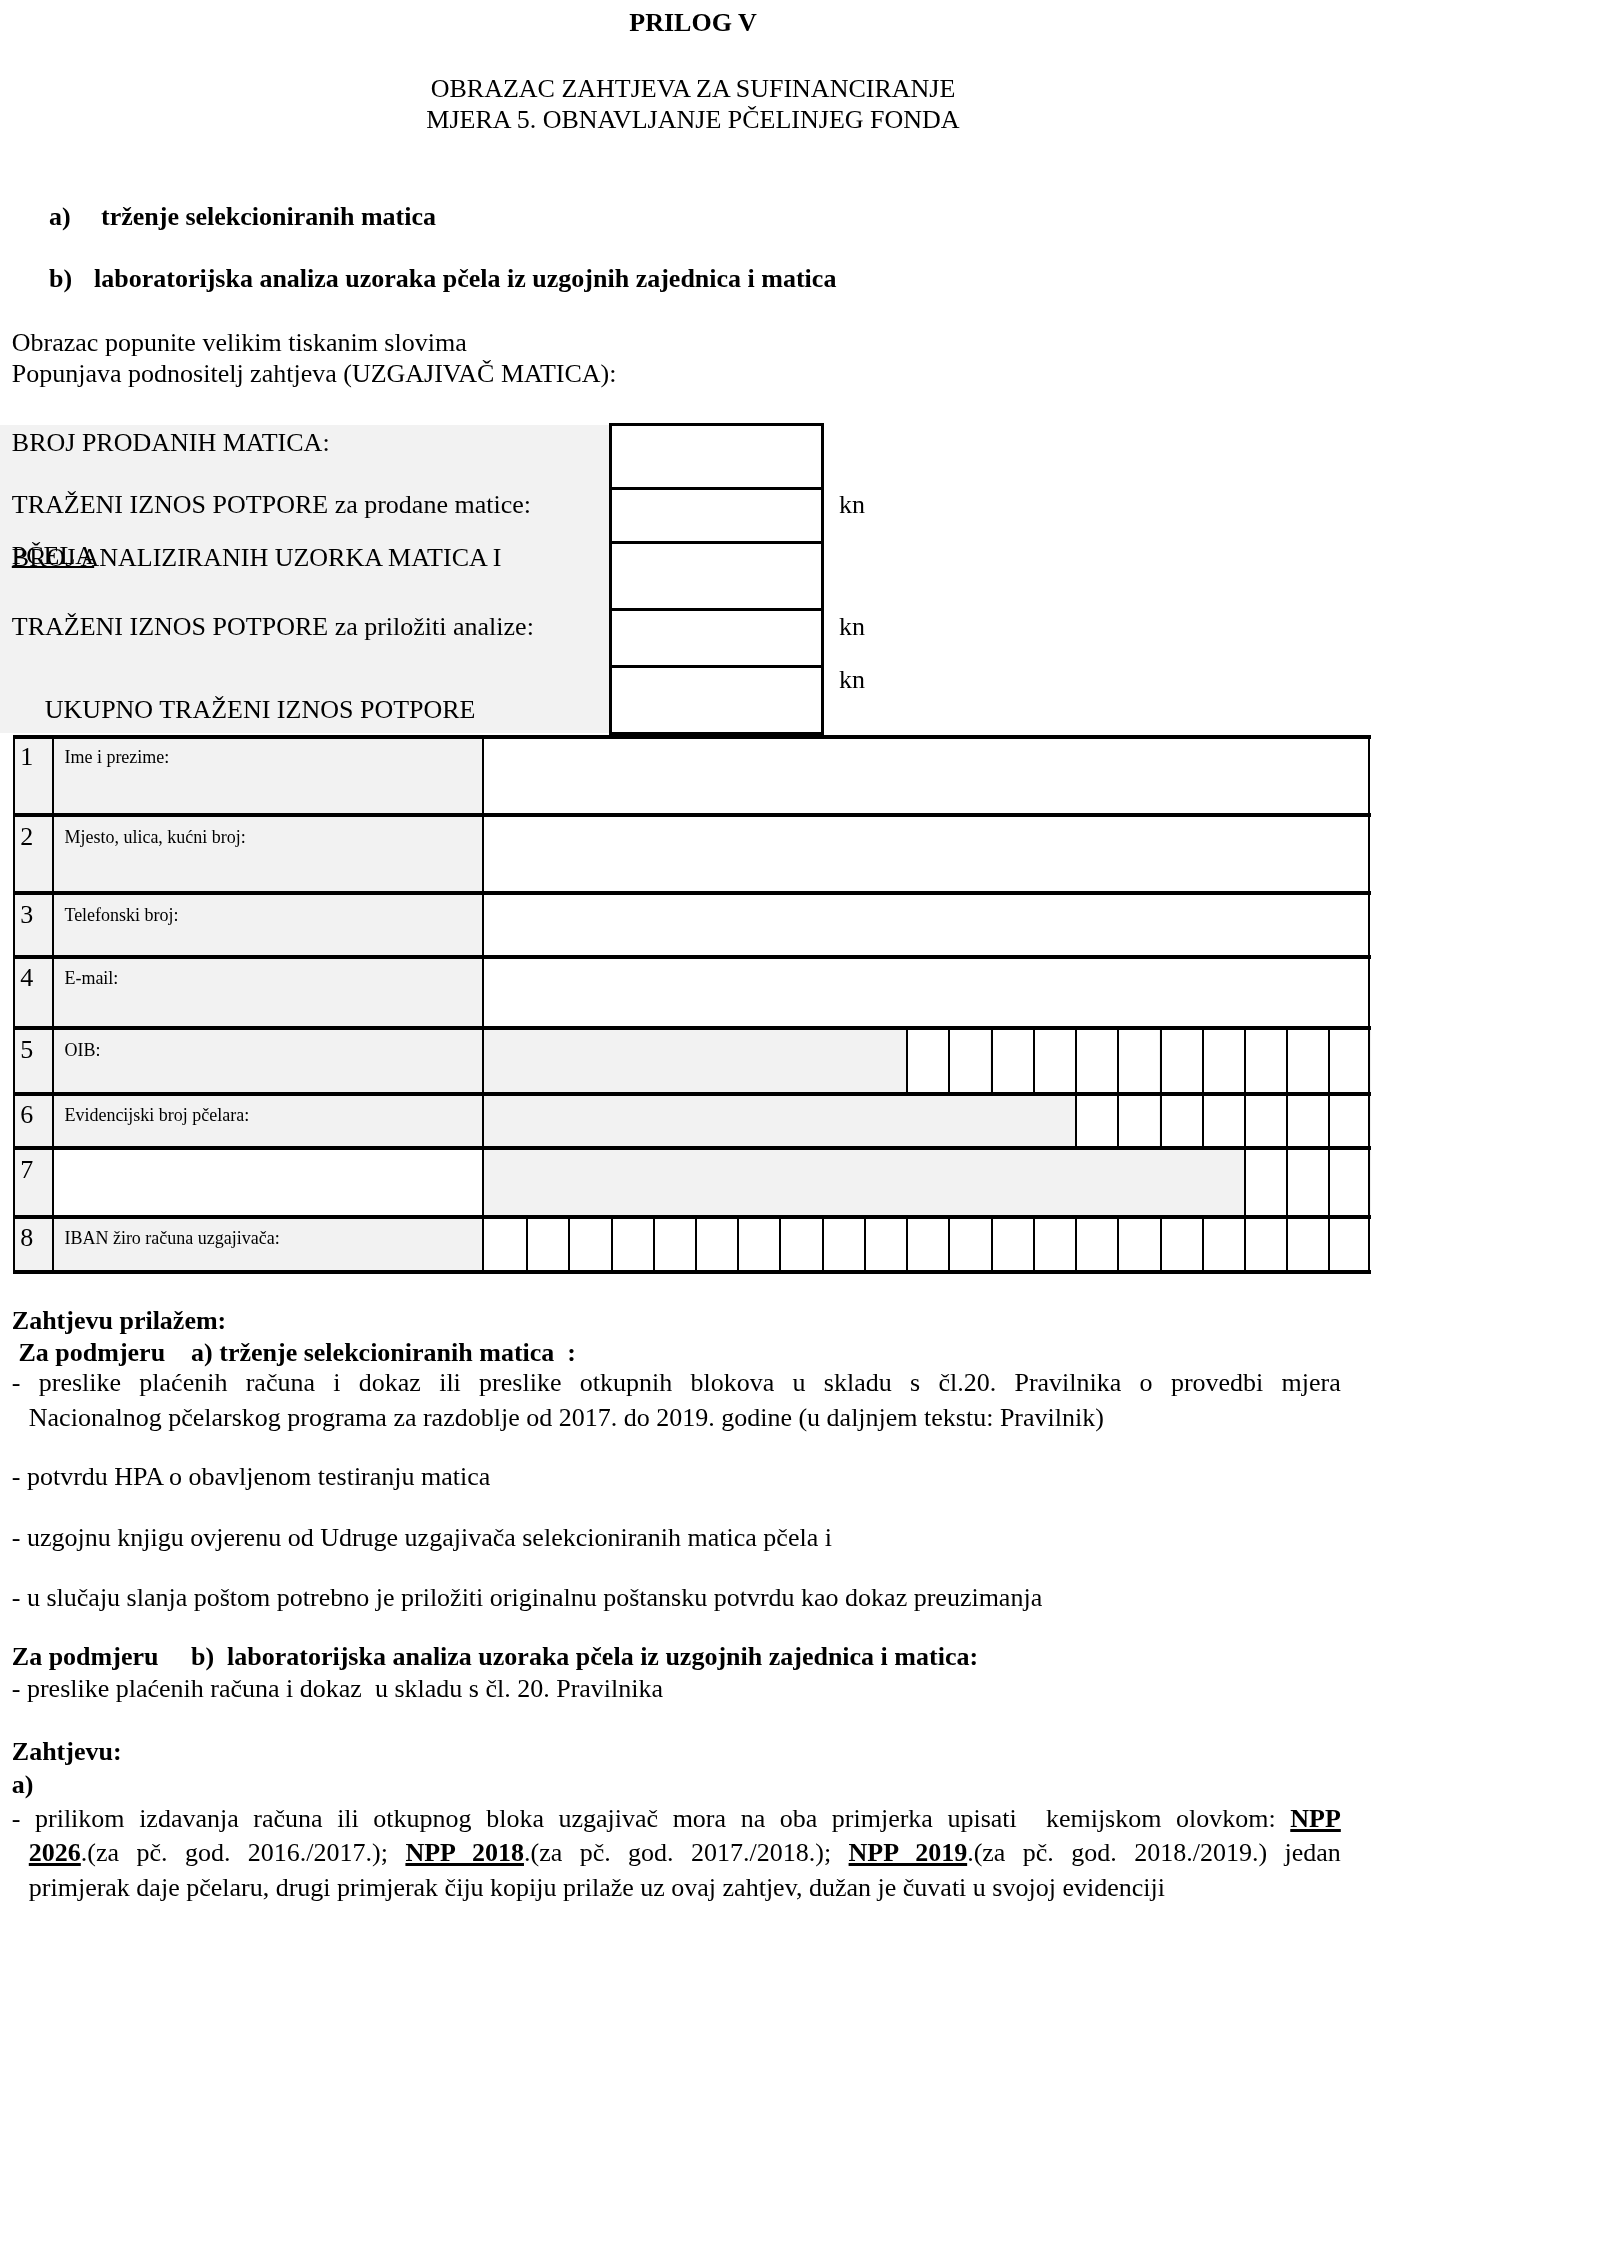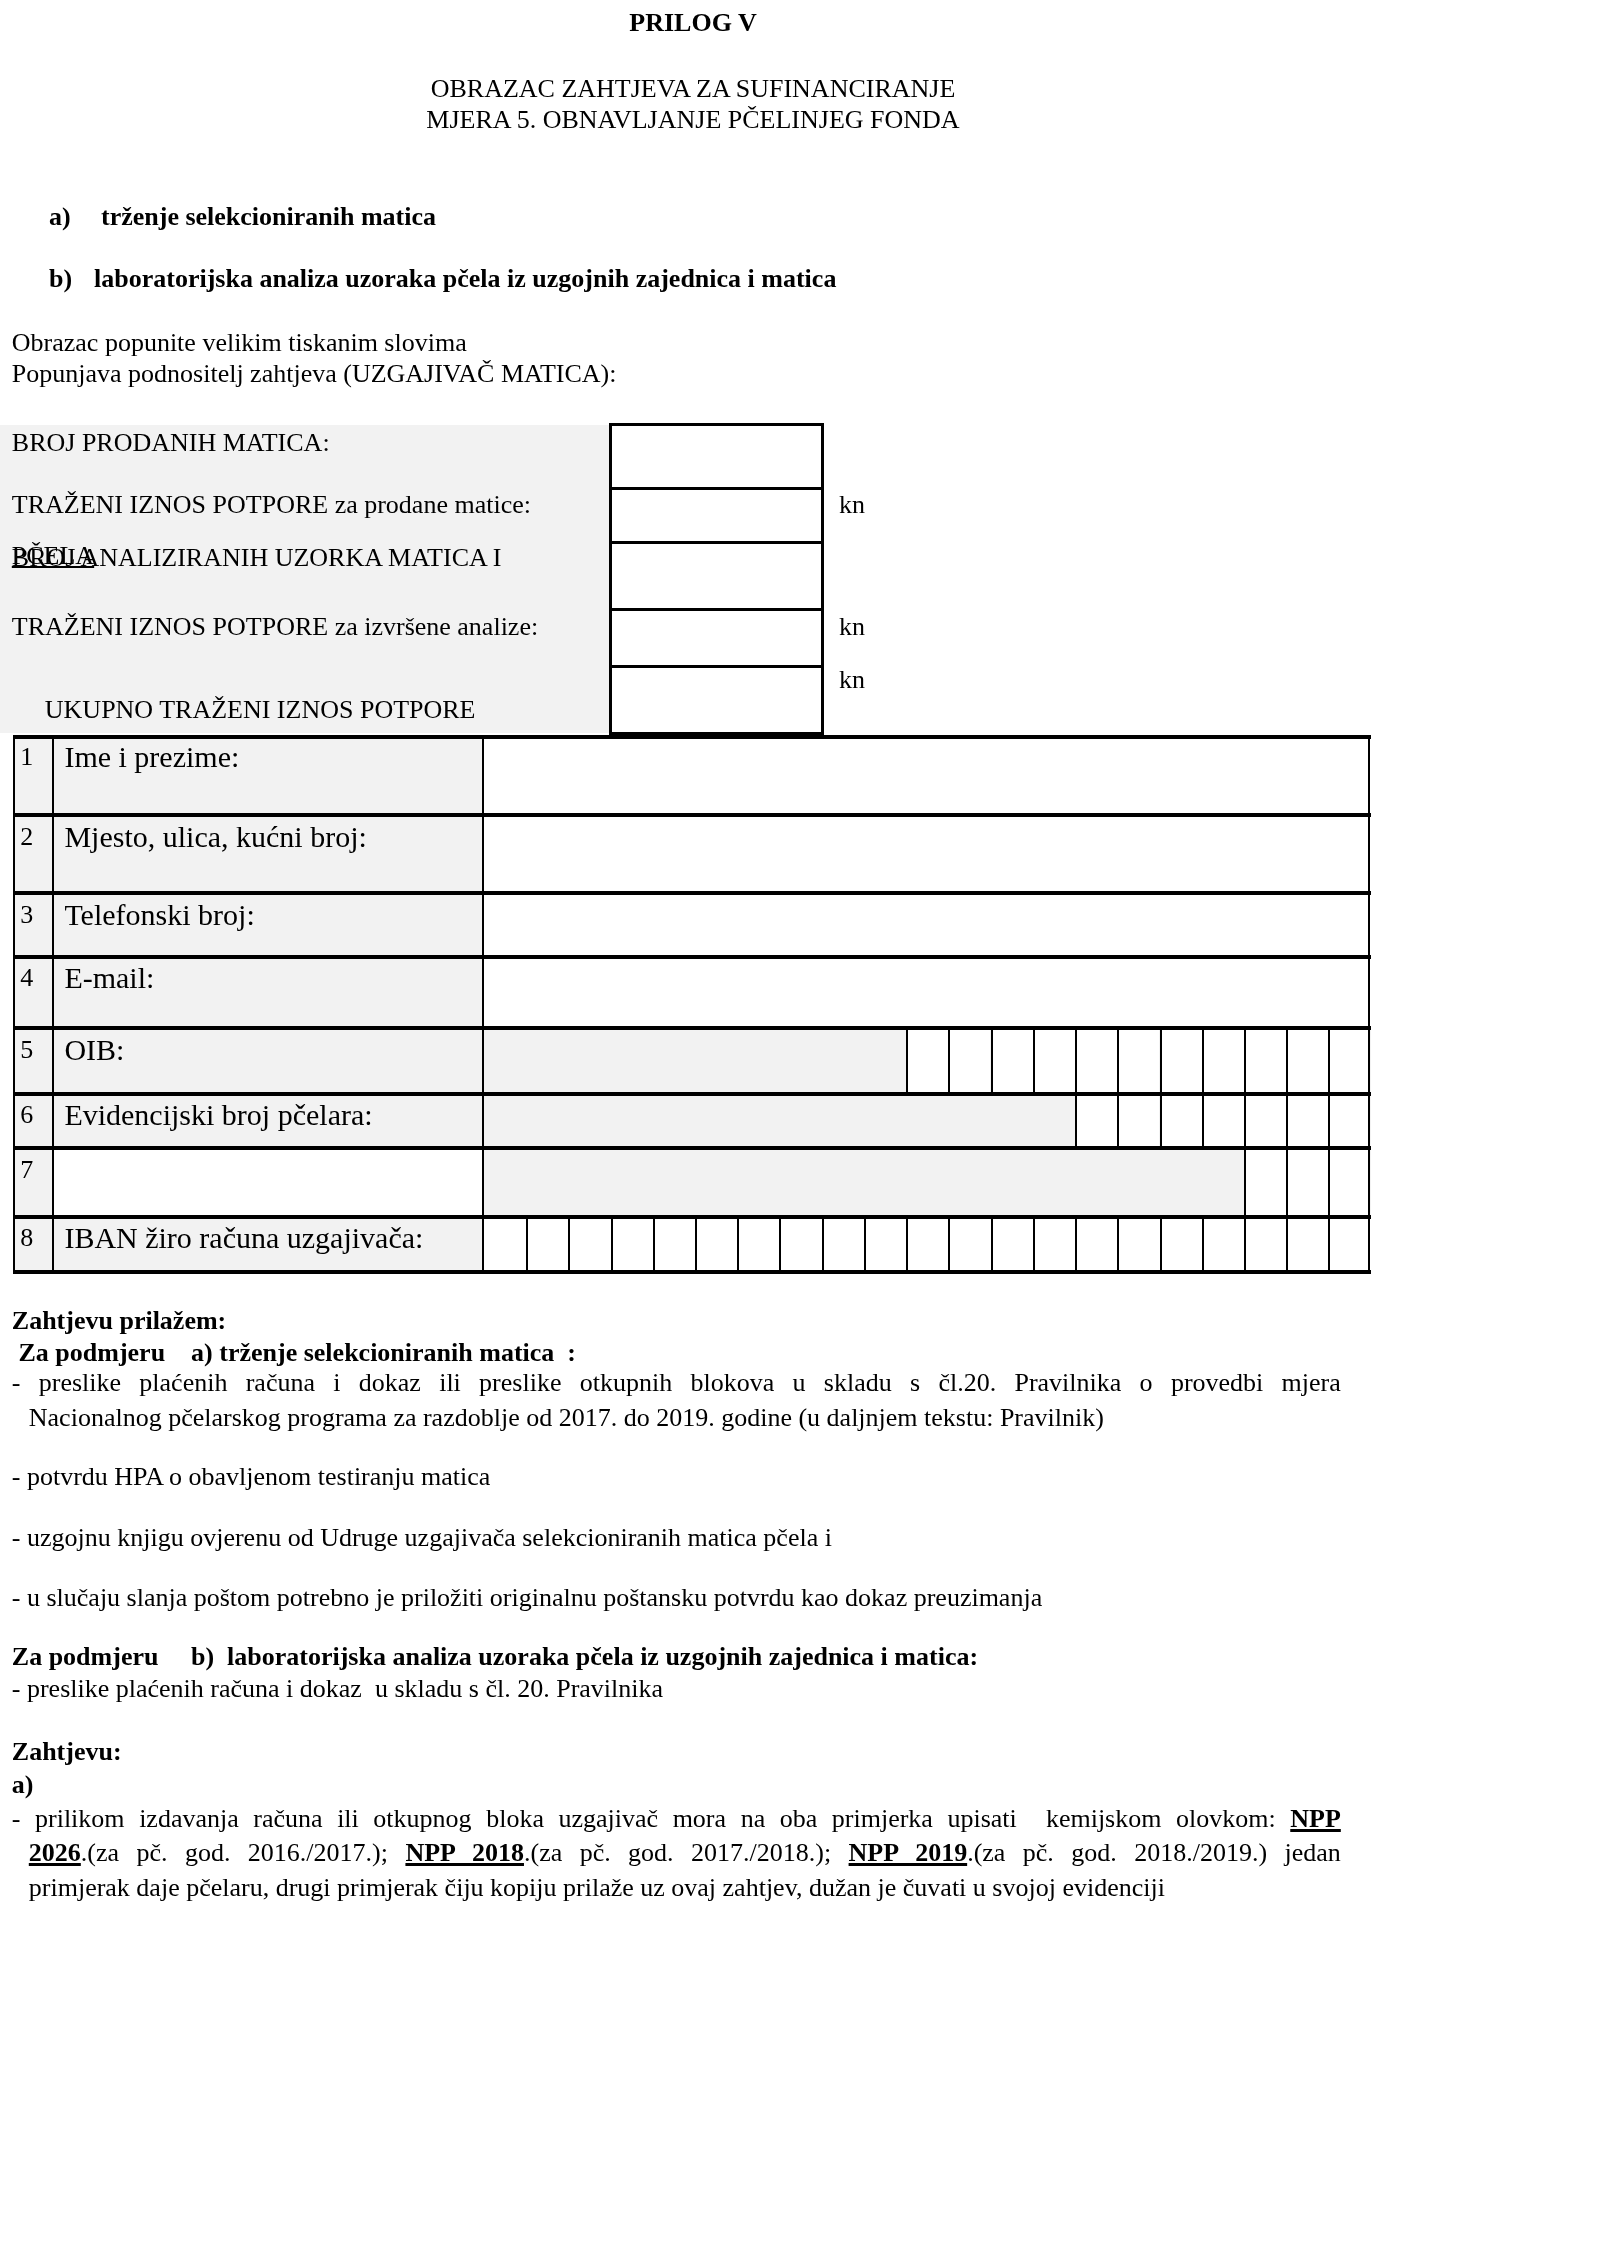--- a/index.html
+++ b/index.html
@@ -18,21 +18,21 @@
   
   .tbl { position:absolute; left:12.6px; top:735px; width:1358px; }
   .row { position:absolute; left:0; width:1358px; box-sizing:border-box; }
   .cell-num { position:absolute; left:0; top:0; bottom:0; width:40px; background:#f2f2f2; }
   .cell-label { position:absolute; left:40px; top:0; bottom:0; width:431px; background:#f2f2f2; }
   .cell-value { position:absolute; left:471px; top:0; bottom:0; right:0; background:#fff; }
   .hline { position:absolute; left:0; width:1358px; height:4.2px; background:#000; }
   .vline { position:absolute; width:2.5px; background:#000; }
   .digit-cell { position:absolute; top:0; bottom:0; border-left:2.5px solid #000; background:#fff; box-sizing:border-box; }
   .num-txt { position:absolute; left:7.6px; top:6.7px; font-size:26px; }
-  .lbl-txt { position:absolute; left:11.8px; top:6.7px; font-size:30px; line-height:30px; }
+  .lbl-txt { position:absolute; left:11.8px; top:6.7px; font-size:18px; line-height:30px; }
   .lbl-small { font-size:24.4px; line-height:30px; letter-spacing:-0.5px; }
 
   .para { position:absolute; left:11.8px; width:1329px; font-size:26px; line-height:34px; }
   .just { text-align:justify; text-align-last:justify; }
   .indent { padding-left:17px; }
   u.bu { font-weight:bold; text-decoration:underline; text-decoration-thickness:2.5px; }
 </style>
 </head>
 <body>
 
@@ -46,21 +46,21 @@
 <div class="abs t32 b" style="left:94px; top:264px;">laboratorijska analiza uzoraka pčela iz uzgojnih zajednica i matica</div>
 
 <div class="abs t32" style="left:11.8px; top:328px;">Obrazac popunite velikim tiskanim slovima</div>
 <div class="abs t32" style="left:11.8px; top:359px;">Popunjava podnositelj zahtjeva (UZGAJIVAČ MATICA):</div>
 
 <div class="sum-bg"></div>
 <div class="abs t32" style="left:11.8px; top:428px;">BROJ PRODANIH MATICA:</div>
 <div class="abs t32" style="left:11.8px; top:490px;">TRAŽENI IZNOS POTPORE za prodane matice:</div>
 <div class="abs t32" style="left:11.8px; top:543px;">BROJ ANALIZIRANIH UZORKA MATICA I</div>
 <div class="abs t32" style="left:11.8px; top:541px;text-decoration:underline;">PČELA</div>
-<div class="abs t32" style="left:11.8px; top:612px;">TRAŽENI IZNOS POTPORE za izvršene analize:</div>
+<div class="abs t32" style="left:11.8px; top:612px;">TRAŽENI IZNOS POTPORE za priložiti analize:</div>
 <div class="abs t32" style="left:11.8px; top:695px;margin-left:33px;">UKUPNO TRAŽENI IZNOS POTPORE</div>
 
 <div class="sum-box" style="top:423px; height:67px;"></div>
 <div class="sum-box" style="top:487px; height:57px;"></div>
 <div class="sum-box" style="top:541px; height:71px;"></div>
 <div class="sum-box" style="top:608px; height:60px;"></div>
 <div class="sum-box" style="top:665px; height:70px;"></div>
 
 <div class="abs t32 kn" style="top:490px;">kn</div>
 <div class="abs t32 kn" style="top:612px;">kn</div>

